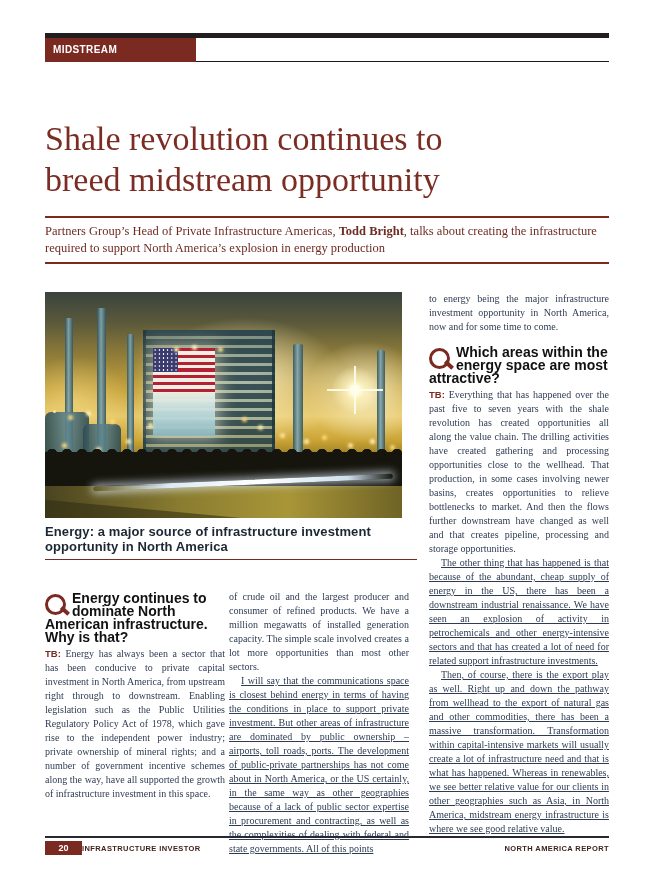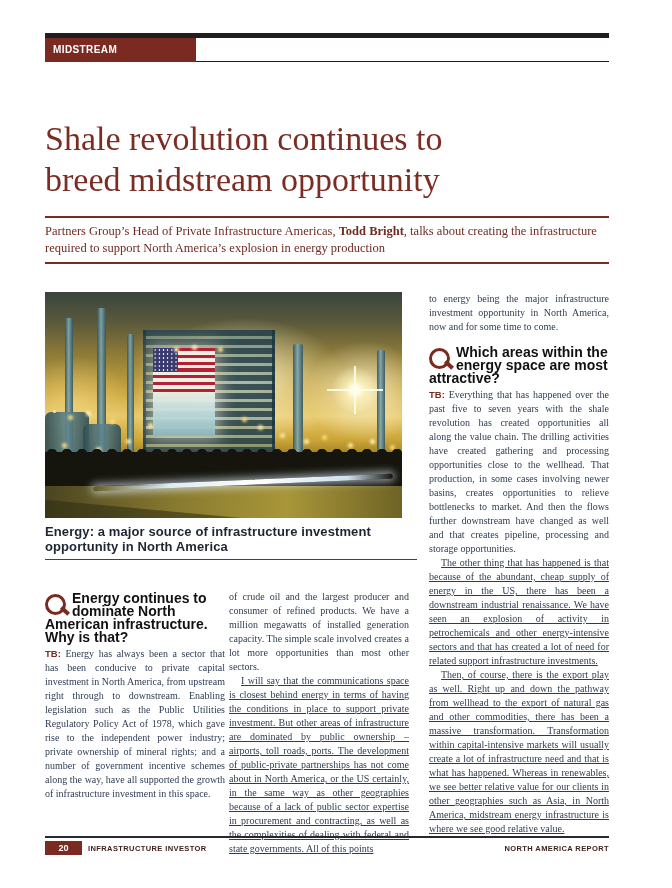--- a/index.html
+++ b/index.html
@@ -91,21 +91,21 @@
            margin:2px 6px 2px 0; position:relative; }
   .qicon::after { content:""; position:absolute; right:-3px; bottom:-4px; width:3.5px; height:10px;
                   background:#7b2a21; transform:rotate(-48deg); }
   .clear { clear:both; }
 
   
   .footer { position:absolute; left:45px; right:63px; top:836px; border-top:2.5px solid #282832; padding-top:3px; }
   .frow { display:flex; align-items:center; }
   .pagenum { width:37px; height:14px; background:#7b2a21; color:#fff; font-family:"Liberation Sans",sans-serif;
              font-weight:bold; font-size:9px; text-align:center; line-height:14px; }
-  .fleft { margin-left:6px; font-family:"Liberation Sans",sans-serif; font-weight:bold; font-size:7.5px;
+  .fleft { font-family:"Liberation Sans",sans-serif; font-weight:bold; font-size:7.5px;
            letter-spacing:.4px; color:#42201c; }
   .fright { margin-left:auto; font-family:"Liberation Sans",sans-serif; font-weight:bold; font-size:7.5px;
             letter-spacing:.4px; color:#3d2320; }
 </style>
 </head>
 <body>
 
 <div class="page">
   <div class="inner">
 

